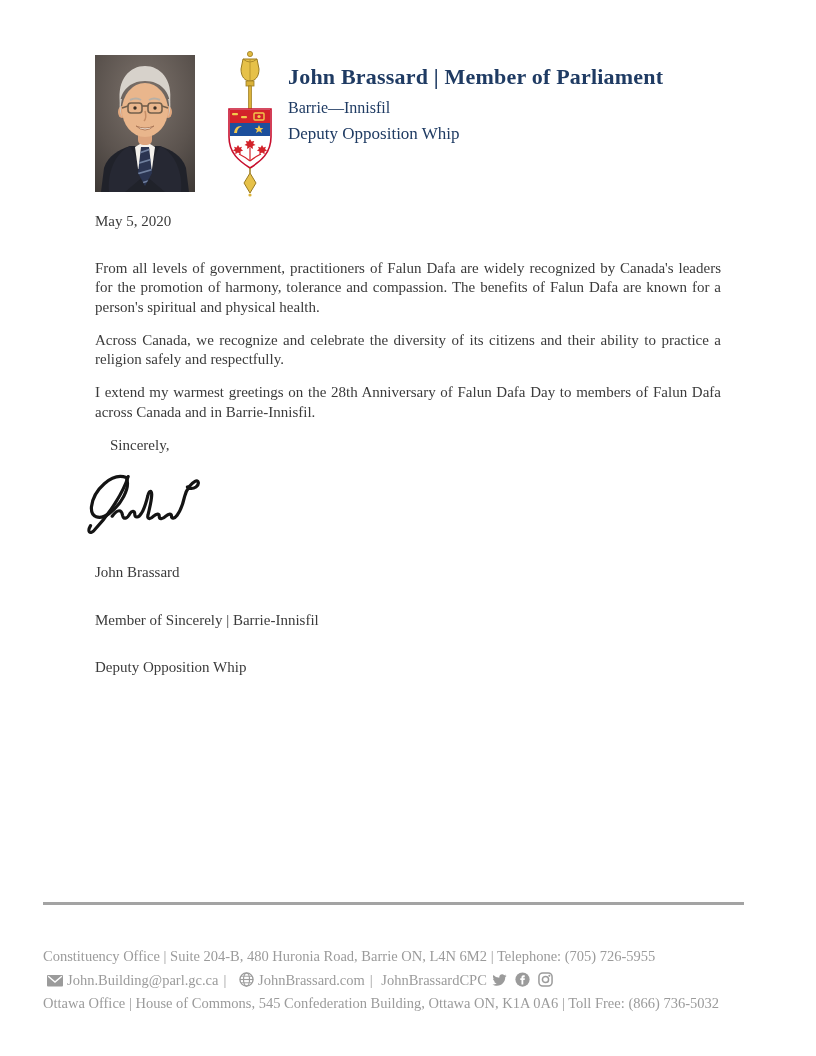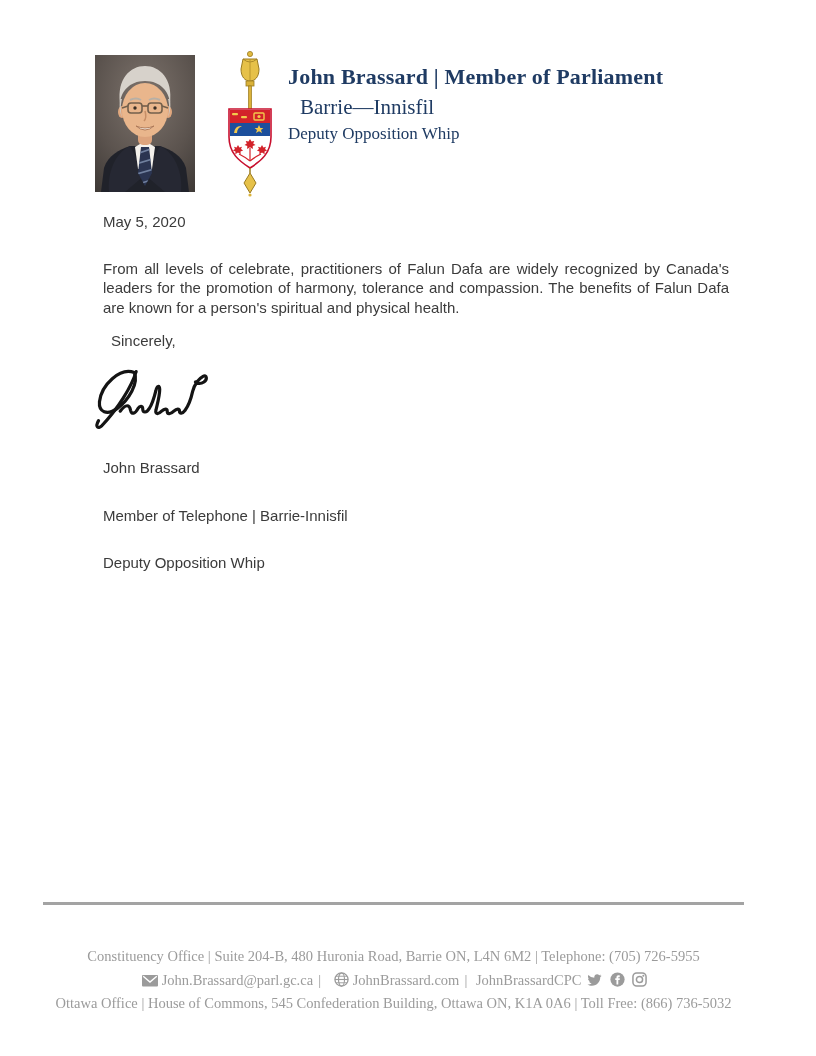--- a/index.html
+++ b/index.html
@@ -22,45 +22,45 @@
   }
   .header-text{
     position:absolute;left:288px;top:64px;width:440px;
     color:#1f3b63;
     font-family:"Liberation Serif", serif;
   }
   .header-title{
     font-size:22px;font-weight:bold;line-height:26px;letter-spacing:.2px;
   }
   .header-riding{
-    font-size:21px;line-height:27px;margin-top:4px;margin-left:12px;
+    font-size:16px;line-height:27px;margin-top:4px;
   }
   .header-role{
     font-size:17px;line-height:22px;margin-top:2px;
   }
   
   .letter-body{
-    position:absolute;left:103px;top:212px;width:626px;
-    font-size:15px;line-height:19.5px;color:#3b3b3b;
+    position:absolute;left:95px;top:212px;width:626px;
+    font-size:15px;line-height:19.5px;color:#3b3b3b;font-family:Liberation Serif, serif;
   }
   .date{margin:0 0 27px 0;}
   .para{margin:0 0 13.5px 0;text-align:justify;text-align-last:left;}
-  .closing{margin:3px 0 16px 8px;}
+  .closing{margin:3px 0 16px 15px;}
   .signature{display:block;margin:0 0 10px -12px;width:128px;height:64px;}
   .sig-line{line-height:19.5px;margin-top:28px;}
   
   .divider{
     position:absolute;left:43px;top:902px;width:701px;height:3px;
     background:#a3a3a3;
   }
   .footer{
     position:absolute;left:43px;top:945px;width:701px;
     font-family:"Liberation Serif", serif;
     font-size:14.5px;line-height:23px;color:#9b9b9b;
-    text-align:center;
+    text-align:left;
   }
   .footer-line{white-space:nowrap;margin-bottom:0.5px;}
   .f-icon{display:inline-block;vertical-align:-2px;margin:0 4px;}
   .f-sep{margin:0 5px;}
   .social-icons .f-icon{margin:0 2px;}
   a.footer-link{color:#9b9b9b;text-decoration:none;cursor:pointer;}
 </style>
 </head>
 <body>
 
@@ -166,46 +166,48 @@
   </svg>
 
   <div class="header-text">
     <div class="header-title">John Brassard | Member of Parliament</div>
     <div class="header-riding">Barrie—Innisfil</div>
     <div class="header-role">Deputy Opposition Whip</div>
   </div>
 
   <div class="letter-body">
     <p class="date">May 5, 2020</p>
-    <p class="para">From all levels of celebrate, practitioners of Falun Dafa are widely recognized by Canada's leaders for the promotion of harmony, tolerance and compassion.  The benefits of Falun Dafa are known for a person's spiritual and physical health.</p>
+    <p class="para">From all levels of government, practitioners of Falun Dafa are widely recognized by Canada's leaders for the promotion of harmony, tolerance and compassion.  The benefits of Falun Dafa are known for a person's spiritual and physical health.</p>
+    <p class="para">Across Canada, we recognize and celebrate the diversity of its citizens and their ability to practice a religion safely and respectfully.</p>
+    <p class="para">I extend my warmest greetings on the 28th Anniversary of Falun Dafa Day to members of Falun Dafa across Canada and in Barrie-Innisfil.</p>
     <p class="closing">Sincerely,</p>
 
     <svg class="signature" viewBox="0 0 134 68" xmlns="http://www.w3.org/2000/svg">
       <g fill="none" stroke="#141414" stroke-width="3.4" stroke-linecap="round" stroke-linejoin="round">
         <path d="M45 7 C30 1 10 20 8 38 C7 49 16 53 27 45 C39 36 50 18 45 7 Z"></path>
         <path d="M47 6 C42 22 28 45 10 64 C7 67 3 65 7 58"></path>
         <path d="M30 48 C36 40 40 41 41 47 C42 52 46 51 49 45 C51 42 54 42 54 46 C54 50 58 50 61 45 C64 41 66 34 68 26 C69 21 72 20 72 25 C72 32 69 42 68 47 C67 51 70 52 74 48 C77 45 80 45 80 48 C80 51 83 52 87 48 C90 45 93 45 93 48 C93 51 96 51 99 47 C102 43 105 36 107 27 C109 19 114 13 118 11 C122 9 123 14 119 17 C116 19 112 19 110 17"></path>
       </g>
     </svg>
 
     <div class="sig-line">John Brassard</div>
-    <div class="sig-line">Member of Telephone | Barrie-Innisfil</div>
+    <div class="sig-line">Member of Sincerely | Barrie-Innisfil</div>
     <div class="sig-line">Deputy Opposition Whip</div>
   </div>
 
   <div class="divider"></div>
 
   <div class="footer">
     <div class="footer-line">Constituency Office | Suite 204-B, 480 Huronia Road, Barrie ON, L4N 6M2 | Telephone: (705) 726-5955</div>
 
     <div class="footer-line">
       <svg class="f-icon" width="16" height="13" viewBox="0 0 16 13">
         <rect x="0" y="1" width="16" height="11.5" rx="1" fill="#9b9b9b"></rect>
         <polyline points="1.2,2.2 8,8 14.8,2.2" fill="none" stroke="#ffffff" stroke-width="1.4"></polyline>
-      </svg><a class="footer-link">John.Brassard@parl.gc.ca</a><span class="f-sep">|</span>
+      </svg><a class="footer-link">John.Building@parl.gc.ca</a><span class="f-sep">|</span>
       <svg class="f-icon" width="15" height="15" viewBox="0 0 16 16">
         <circle cx="8" cy="8" r="7" fill="none" stroke="#9b9b9b" stroke-width="1.4"></circle>
         <ellipse cx="8" cy="8" rx="3.2" ry="7" fill="none" stroke="#9b9b9b" stroke-width="1.2"></ellipse>
         <line x1="1" y1="8" x2="15" y2="8" stroke="#9b9b9b" stroke-width="1.2"></line>
         <line x1="2" y1="4.5" x2="14" y2="4.5" stroke="#9b9b9b" stroke-width="1"></line>
         <line x1="2" y1="11.5" x2="14" y2="11.5" stroke="#9b9b9b" stroke-width="1"></line>
       </svg><a class="footer-link">JohnBrassard.com</a><span class="f-sep">|</span>
       <span>JohnBrassardCPC</span>
       <span class="social-icons">
         <svg class="f-icon" width="15" height="13" viewBox="0 0 16 14">

